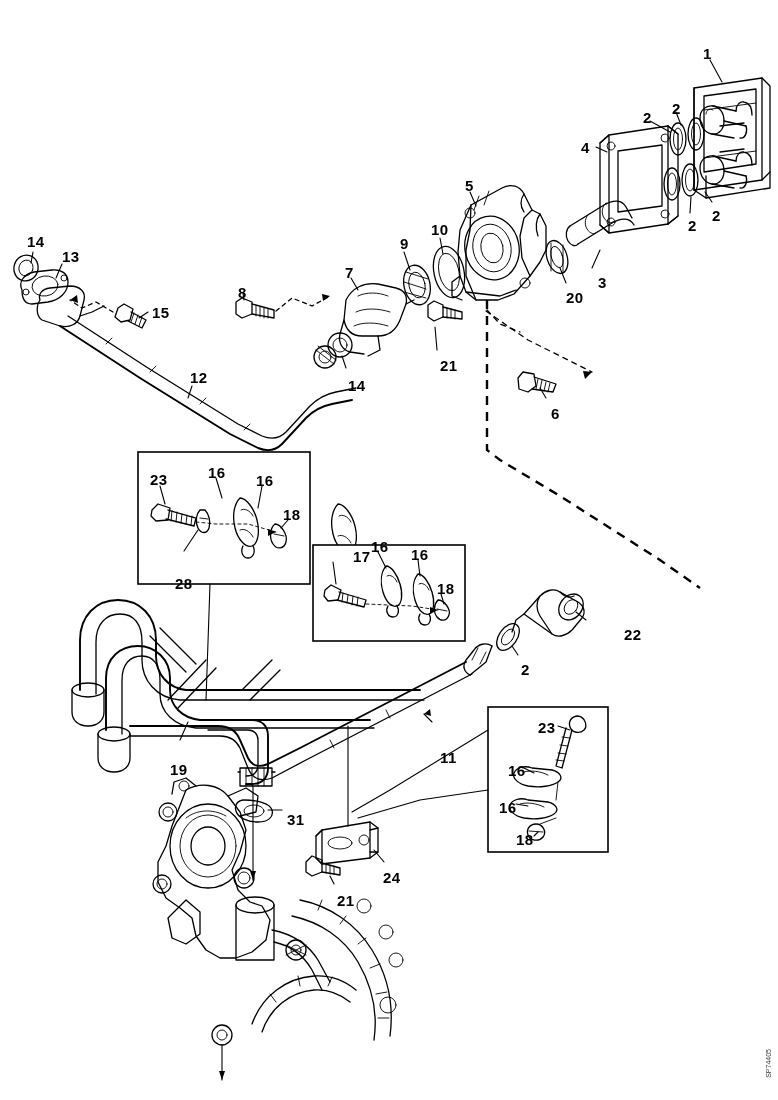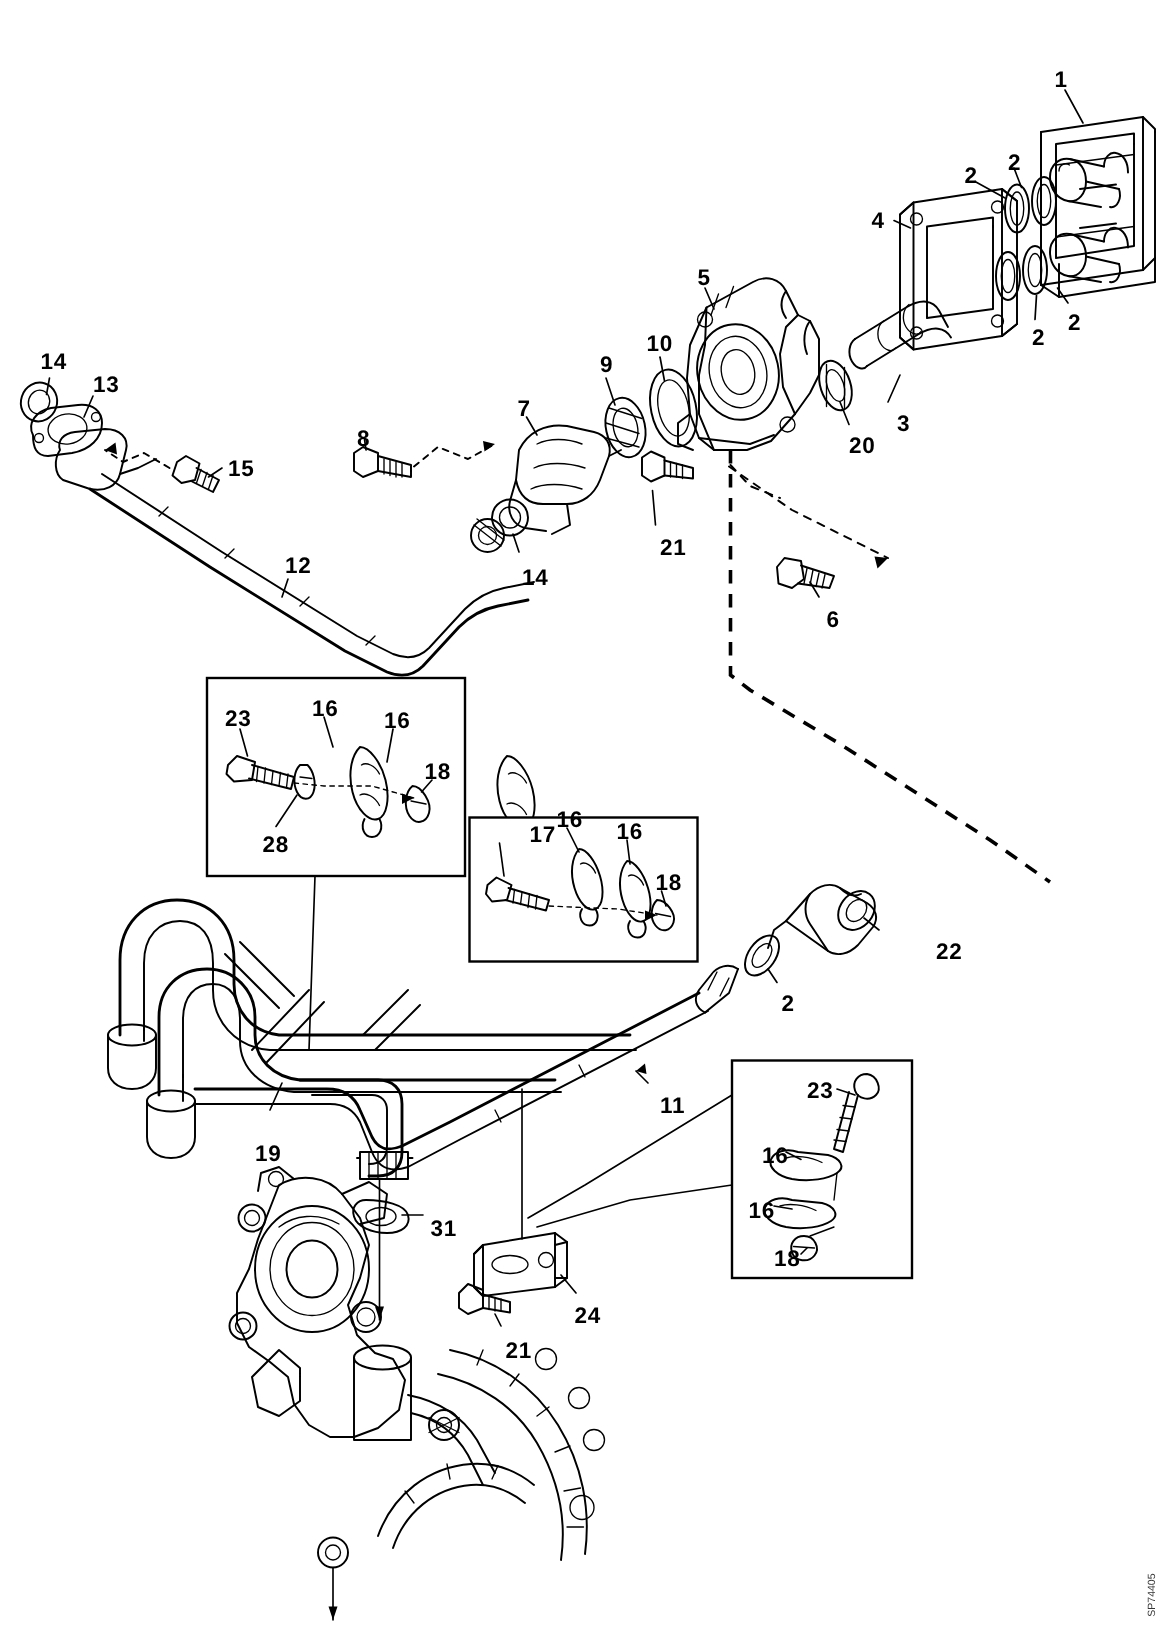--- a/index.html
+++ b/index.html
@@ -540,31 +540,31 @@
   <span class="callout" style="left:551px;top:406px;">6</span>
   <span class="callout" style="left:345px;top:265px;">7</span>
   <span class="callout" style="left:238px;top:285px;">8</span>
   <span class="callout" style="left:348px;top:378px;">14</span>
   <span class="callout" style="left:27px;top:234px;">14</span>
   <span class="callout" style="left:62px;top:249px;">13</span>
   <span class="callout" style="left:152px;top:305px;">15</span>
   <span class="callout" style="left:190px;top:370px;">12</span>
   <span class="callout" style="left:624px;top:627px;">22</span>
   <span class="callout" style="left:521px;top:662px;">2</span>
-  <span class="callout" style="left:440px;top:730px;">11</span>
+  <span class="callout" style="left:440px;top:750px;">11</span>
   <span class="callout" style="left:170px;top:762px;">19</span>
   <span class="callout" style="left:287px;top:812px;">31</span>
   <span class="callout" style="left:383px;top:870px;">24</span>
   <span class="callout" style="left:337px;top:893px;">21</span>
 
   <span class="callout" style="left:150px;top:472px;">23</span>
   <span class="callout" style="left:208px;top:465px;">16</span>
   <span class="callout" style="left:256px;top:473px;">16</span>
   <span class="callout" style="left:283px;top:507px;">18</span>
-  <span class="callout" style="left:175px;top:556px;">28</span>
+  <span class="callout" style="left:175px;top:576px;">28</span>
 
   <span class="callout" style="left:328px;top:549px;margin-left:25px;">17</span>
   <span class="callout" style="left:371px;top:539px;">16</span>
   <span class="callout" style="left:411px;top:547px;">16</span>
   <span class="callout" style="left:437px;top:581px;">18</span>
 
   <span class="callout" style="left:538px;top:720px;">23</span>
   <span class="callout" style="left:508px;top:763px;">16</span>
   <span class="callout" style="left:499px;top:800px;">16</span>
   <span class="callout" style="left:516px;top:832px;">18</span>

